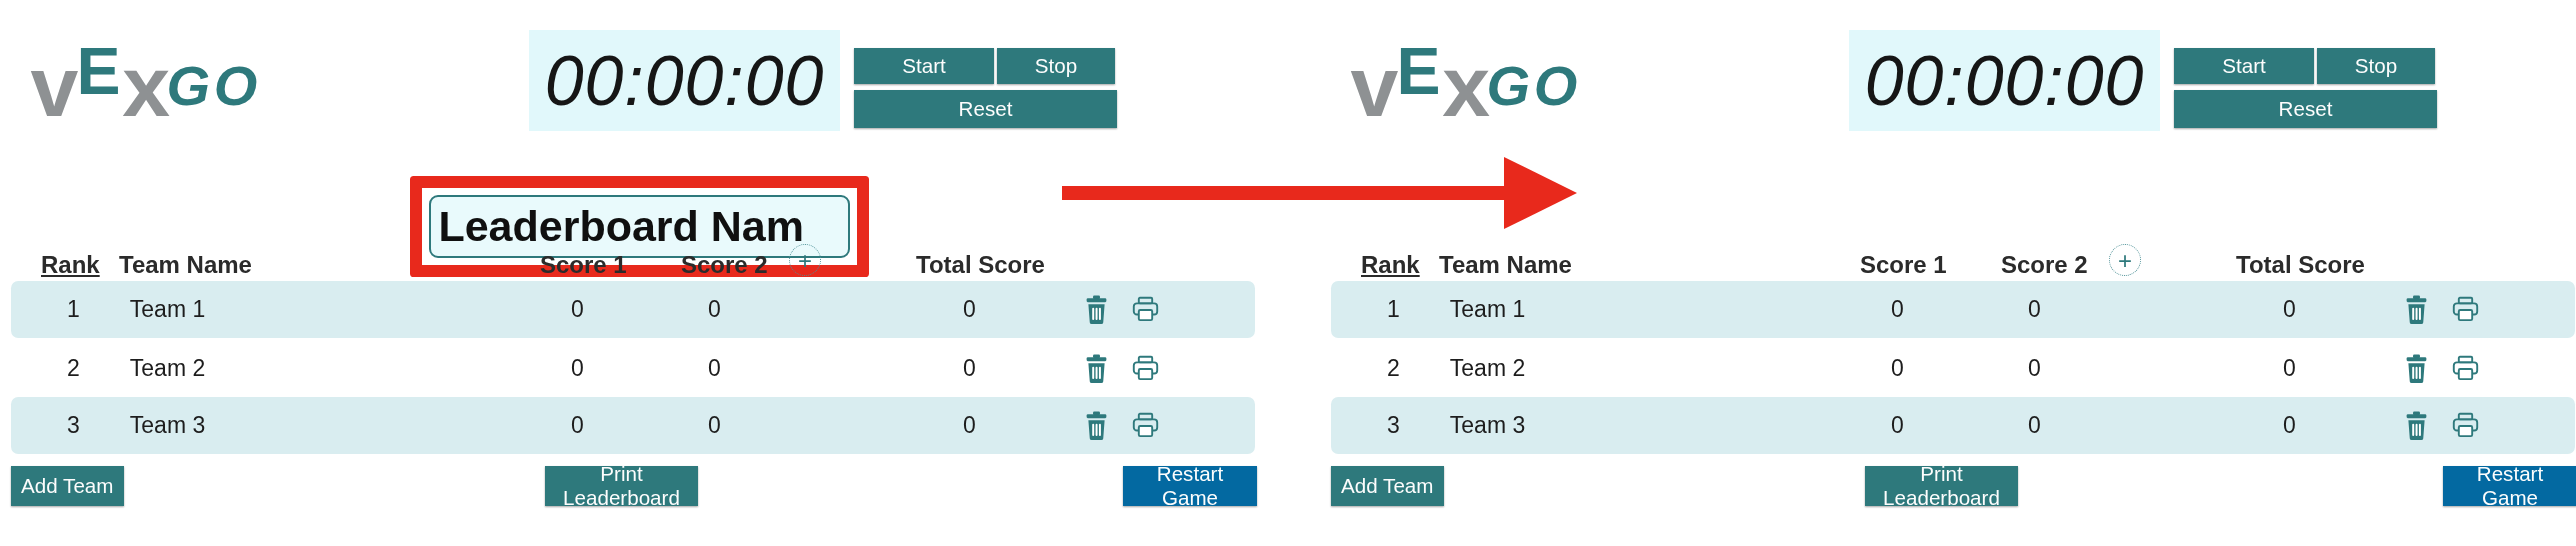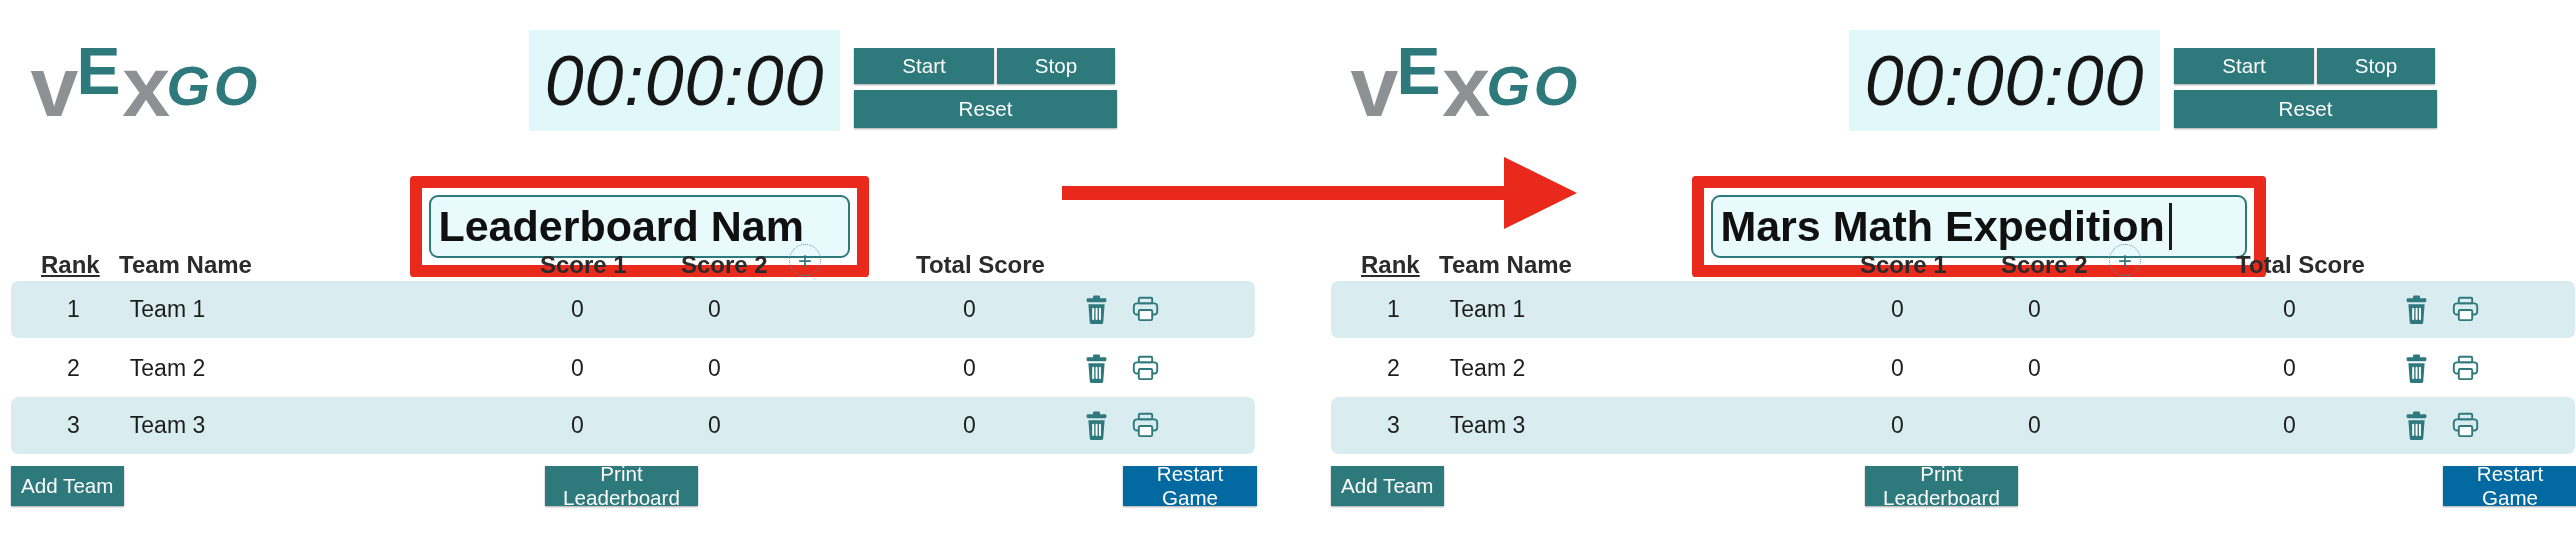--- a/index.html
+++ b/index.html
@@ -203,26 +203,20 @@
           <span class="le">E</span>
           <span class="lx">x</span>
         <span class="lgo">GO</span>
       </div>
 
       <div class="timer">00:00:00</div>
       <button class="tbtn btn-start">Start</button>
       <button class="tbtn btn-stop">Stop</button>
       <button class="tbtn btn-reset">Reset</button>
 
-      <div class="annotation">
-        <div class="name-input">
-          <span>Mars Math Expedition</span>
-          <span class="caret"></span>
-        </div>
-      </div>
 
       <div class="thead">
         <span class="h-rank">Rank</span>
         <span class="h-team">Team Name</span>
         <span class="h-s1">Score 1</span>
         <span class="h-s2">Score 2</span>
         <button class="plus-btn">+</button>
         <span class="h-total">Total Score</span>
       </div>
 

